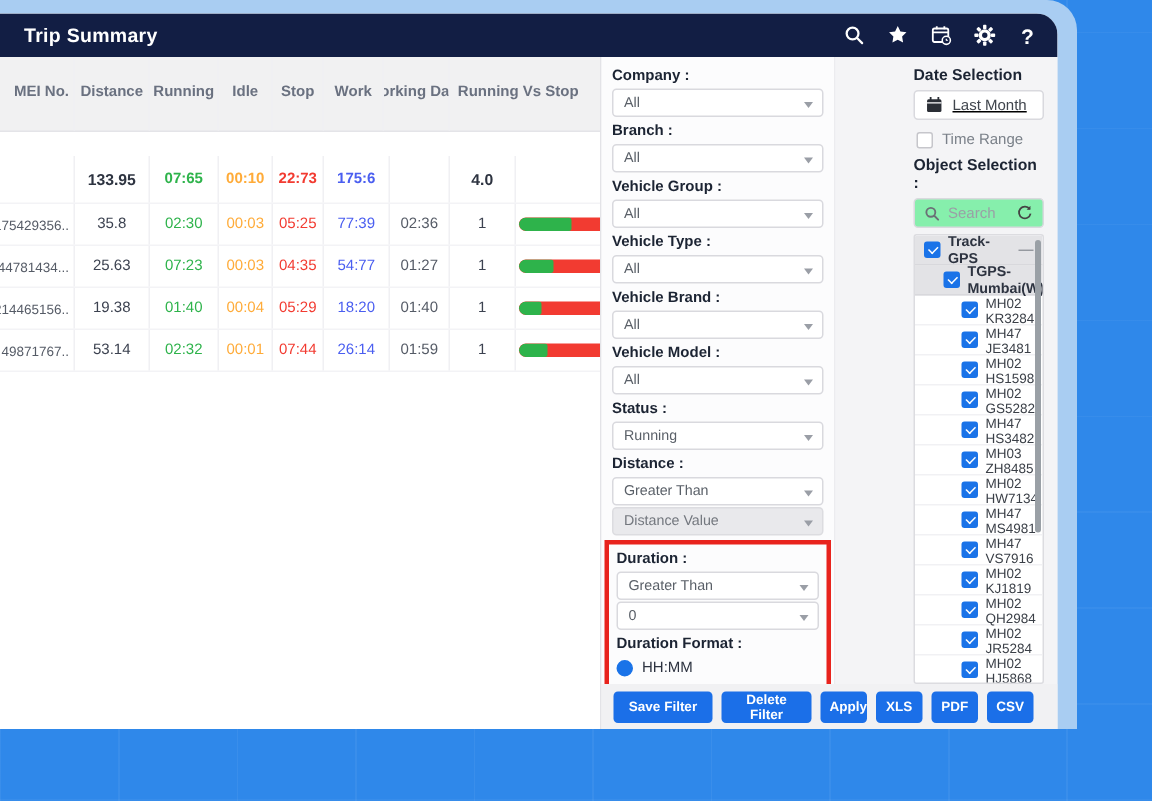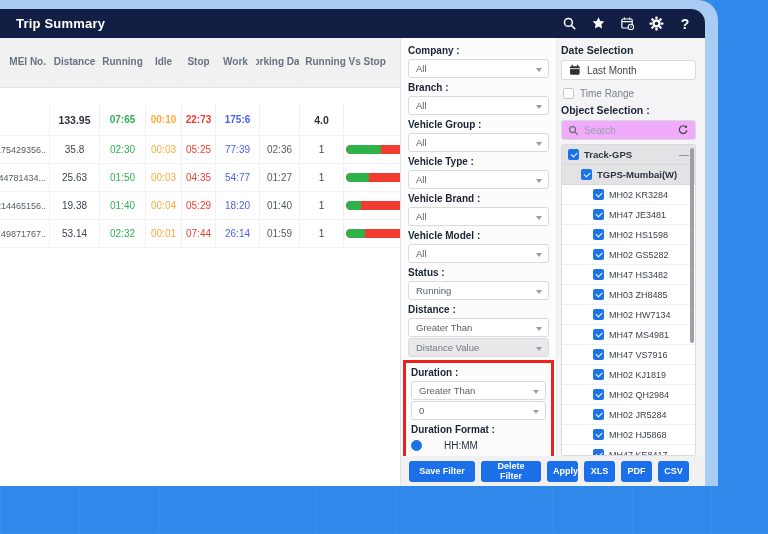--- a/index.html
+++ b/index.html
@@ -68,36 +68,36 @@
   .f-label { font-size:10px; font-weight:700; color:#1c2433; margin:4px 0 3px; }
   .select {
     position:relative; height:19px; background:#fff; border:1px solid #d9d9de; border-radius:3px;
     display:flex; align-items:center; padding:0 14px 0 7px; cursor:pointer; margin-bottom:1px;
   }
   .select span { font-size:9.5px; color:#5a6068; overflow:hidden; white-space:nowrap; }
   .select.disabled { background:#e9e9ec; border-color:#dcdce0; }
   .select.disabled span { color:#73777e; }
   .chev { position:absolute; right:6px; top:8px; width:0; height:0; border-left:3.5px solid transparent; border-right:3.5px solid transparent; border-top:4px solid #9a9ea6; }
   .red-box { border:3px solid #e8231d; margin:3px -5px 0; padding:0 5px 6px; }
-  .radio-row { display:flex; align-items:center; gap:22px; margin-top:5px; }
+  .radio-row { display:flex; align-items:center; gap:6px; margin-top:5px; }
   .radio { width:11px; height:11px; border-radius:50%; flex:none; cursor:pointer; }
   .radio.on { background:#1a73e8; border:1px solid #1a73e8; }
   .radio.off { background:#fff; border:1px solid #c2c6cc; }
   .radio-label { font-size:10px; color:#2d3340; }
   .radio-label.muted { color:#8a8f98; }
 
   
-  .right-panel { flex:1; display:flex; flex-direction:column; padding:3px 9px 0 4px; min-width:0; }
+  .right-panel { flex:1; display:flex; flex-direction:column; padding:3px 9px 0 4px; min-width:0;margin-left:48px; }
   .rp-label { font-size:10.5px; font-weight:700; color:#1c2433; margin:3px 0 4px; }
-  .field { height:20px; background:#fff; border:1px solid #d9d9de; border-radius:3px; display:flex; align-items:center; gap:6px; padding:0 7px; cursor:pointer; }
+  .field { height:20px; background:#fff; border:1px solid #d9d9de; border-radius:3px; display:flex; align-items:center; gap:6px; padding:0 7px; cursor:pointer;text-decoration:underline; }
   .field-text { font-size:10px; color:#40454d; }
   .check-row { display:flex; align-items:flex-end; gap:6px; margin:8px 0 2px 2px; }
   .checkbox-empty { width:11px; height:11px; background:#fff; border:1px solid #c6c6cb; border-radius:2px; cursor:pointer; }
   .check-label { font-size:10px; color:#7a8089; }
-  .searchbox { height:20px; background:#f0abfc; border:1px solid #d9d9de; border-radius:3px; display:flex; align-items:center; gap:5px; padding:0 6px; }
+  .searchbox { height:20px; background:#86efac; border:1px solid #d9d9de; border-radius:3px; display:flex; align-items:center; gap:5px; padding:0 6px; }
   .searchbox input { border:none; outline:none; flex:1; min-width:0; font-size:10px; color:#40454d; font-family:"Liberation Sans",sans-serif; background:transparent; }
   .searchbox input::placeholder { color:#9aa0a6; }
 
   .tree { position:relative; flex:1; margin-top:4px; background:#fff; border:1px solid #dcdce0; border-radius:2px; overflow:hidden; }
   .tree-row { display:flex; align-items:center; gap:5px; height:20px; padding:0 6px; font-size:9.5px; color:#2d3340; border-bottom:1px solid #f1f1f4; cursor:pointer; }
   .tree-row.group { background:#e3e3e6; font-weight:700; border-bottom:1px solid #d8d8dc; }
   .tree-row.sub { background:#e3e3e6; padding-left:19px; font-weight:700; border-bottom:1px solid #d8d8dc; }
   .tree-row.veh { padding-left:31px; font-size:9px; color:#3a3f47; }
   .cb { width:11px; height:11px; background:#1a73e8; border-radius:2px; flex:none; position:relative; cursor:pointer; }
   .cb::after { content:""; position:absolute; left:2.5px; top:2.5px; width:5px; height:2.5px; border-left:1.5px solid #fff; border-bottom:1.5px solid #fff; transform:rotate(-45deg); }
@@ -204,21 +204,21 @@
               <div class="cell c-bar">
                   <div class="bar">
                     <div class="bar-green" style="width: 45%;"></div>
                   </div>
                 </div>
             </div>
 
             <div class="trow">
               <div class="cell c-imei">44781434...</div>
               <div class="cell c-dist">25.63</div>
-              <div class="cell c-run g">01:50</div>
+              <div class="cell c-run g">07:23</div>
               <div class="cell c-idle o">00:03</div>
               <div class="cell c-stop r">04:35</div>
               <div class="cell c-inact b">54:77</div>
               <div class="cell c-work">01:27</div>
               <div class="cell c-wd">1</div>
               <div class="cell c-bar">
                   <div class="bar">
                     <div class="bar-green" style="width: 30%;"></div>
                   </div>
                 </div>

